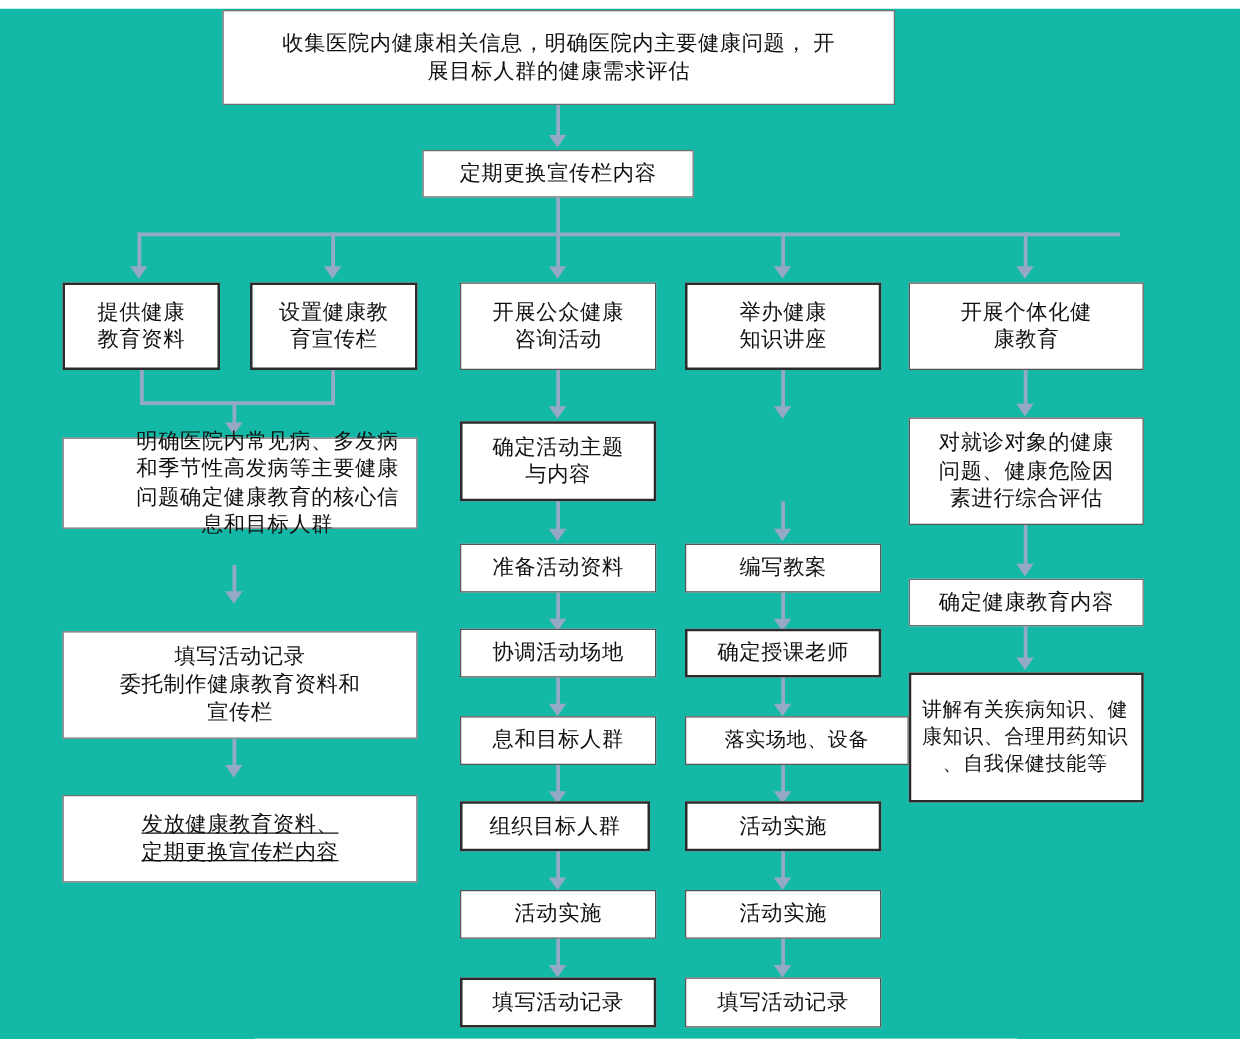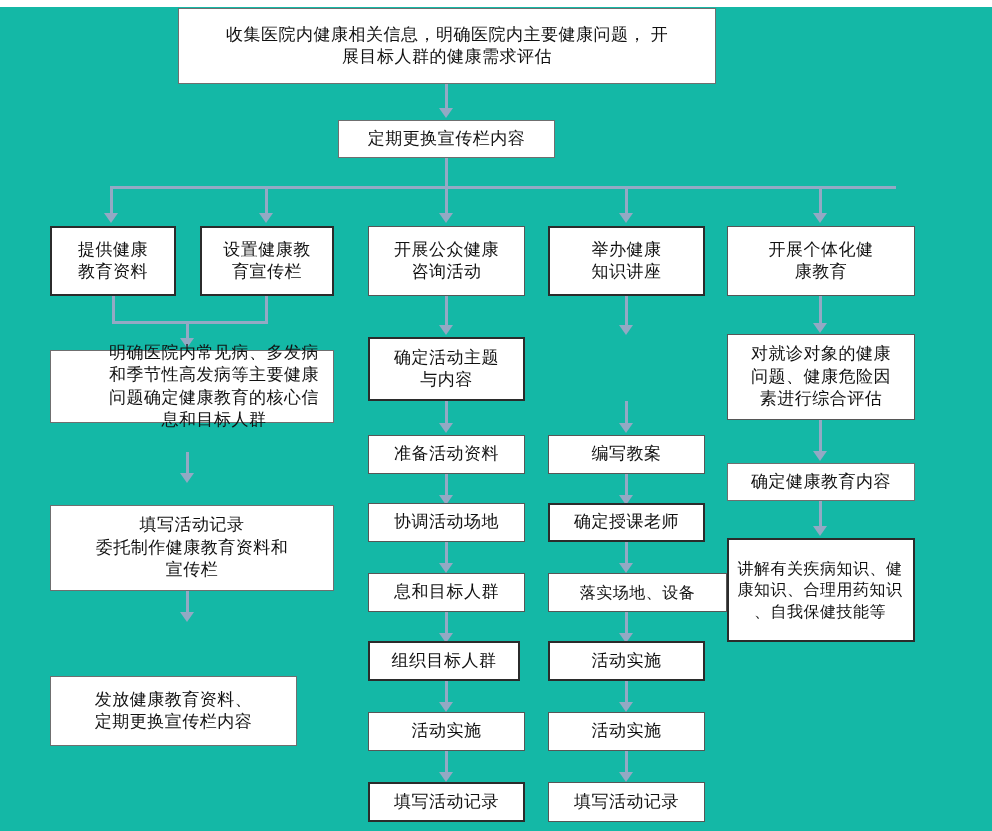--- a/index.html
+++ b/index.html
@@ -119,21 +119,21 @@
 息和目标人群</div>
   <div class="vline" style="left:186px;top:452px;height:22px;"></div>
   <div class="arrowhead" style="left:180px;top:473px;"></div>
 
   <div class="box" style="left:50px;top:505px;width:284px;height:86px;">填写活动记录
 委托制作健康教育资料和
 宣传栏</div>
   <div class="vline" style="left:186px;top:591px;height:22px;"></div>
   <div class="arrowhead" style="left:180px;top:612px;"></div>
 
-  <div class="box" style="left:50px;top:676px;width:247px;height:70px;">发放健康教育资料、
+  <div class="box" style="left:50px;top:636px;width:284px;height:70px;text-decoration:underline;">发放健康教育资料、
 定期更换宣传栏内容</div>
 
   <div class="vline" style="left:445px;top:296px;height:30px;"></div>
   <div class="arrowhead" style="left:439px;top:325px;"></div>
 
   <div class="box thick" style="left:368px;top:337px;width:157px;height:64px;">确定活动主题
 与内容</div>
   <div class="vline" style="left:445px;top:401px;height:23px;"></div>
   <div class="arrowhead" style="left:439px;top:423px;"></div>
 

